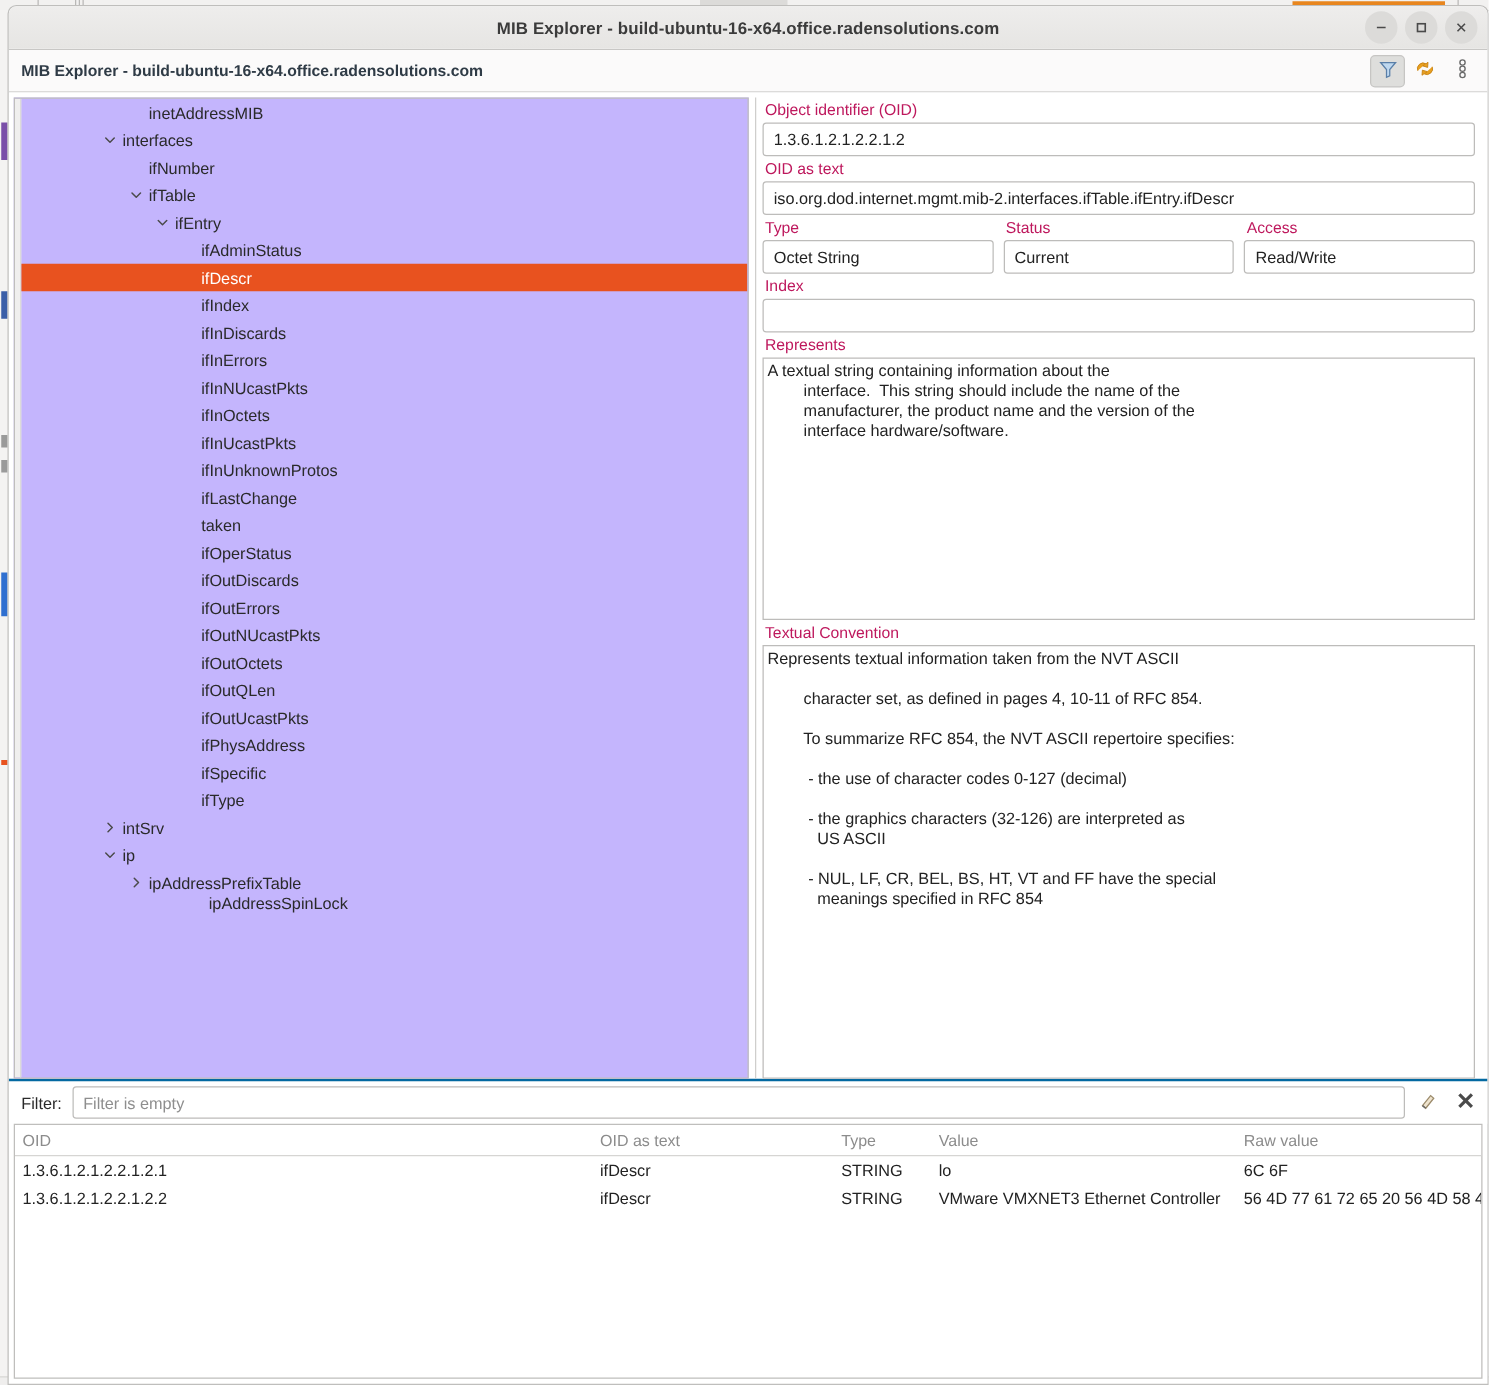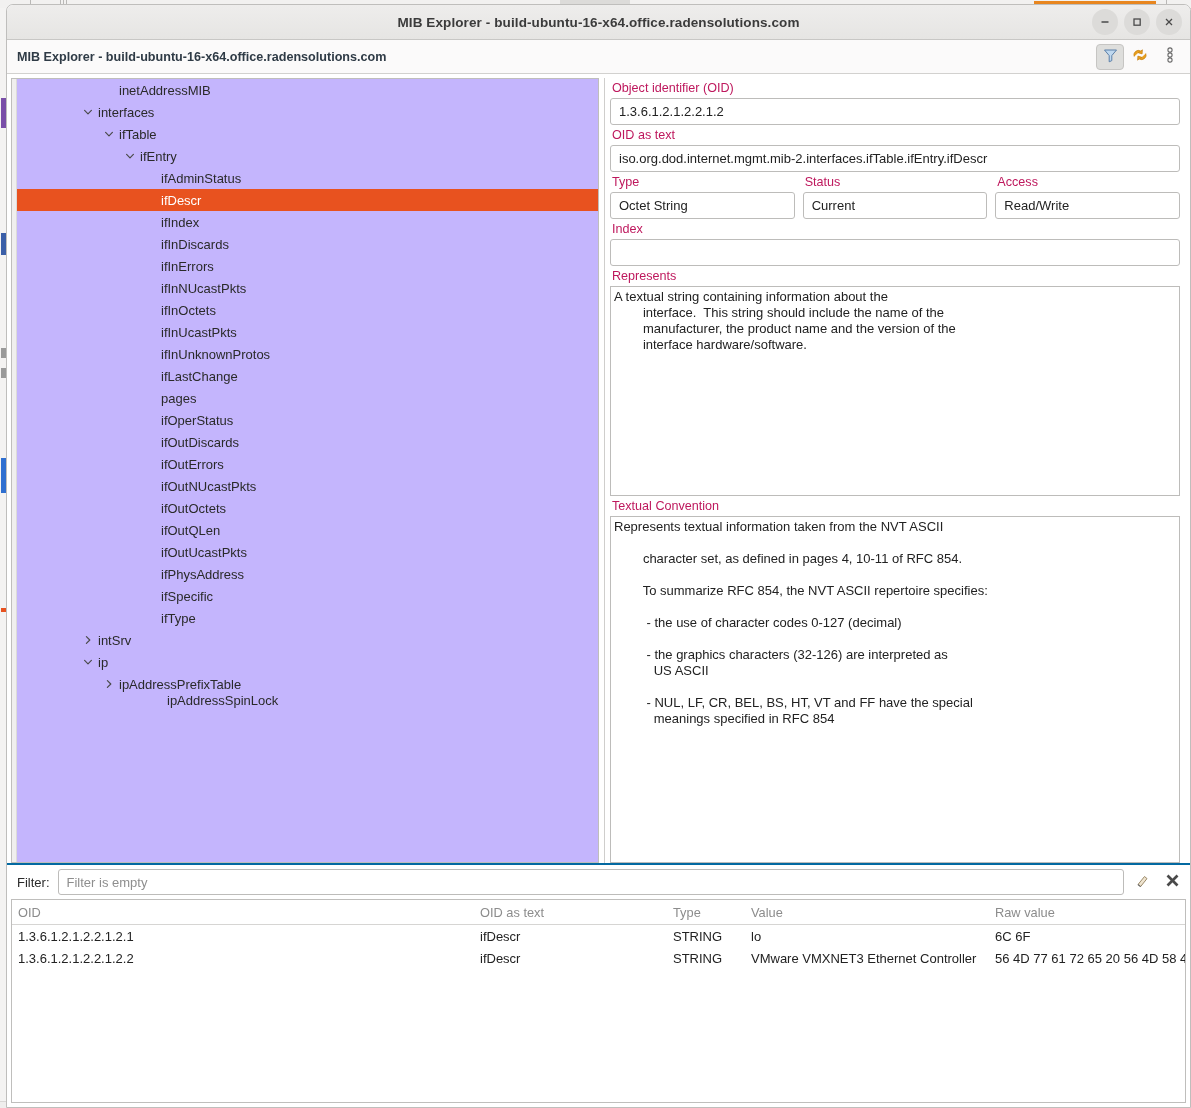--- a/index.html
+++ b/index.html
@@ -417,20 +417,25 @@
             <div style="width: 63px; flex: 0 0 auto;"></div>
             <div class="tw">
               <svg width="10" height="10" viewBox="0 0 10 10">
                 <path d="M1.6 3.4 L5 6.8 L8.4 3.4" fill="none" stroke="currentColor" stroke-width="1.2" stroke-linecap="round" stroke-linejoin="round"></path>
               </svg>
             </div>
             <div class="tlabel">interfaces</div>
           </div>
           <div class="tnode">
             <div style="width: 84px; flex: 0 0 auto;"></div>
+            <div class="tw"></div>
+            <div class="tlabel">ifNumber</div>
+          </div>
+          <div class="tnode">
+            <div style="width: 84px; flex: 0 0 auto;"></div>
             <div class="tw">
               <svg width="10" height="10" viewBox="0 0 10 10">
                 <path d="M1.6 3.4 L5 6.8 L8.4 3.4" fill="none" stroke="currentColor" stroke-width="1.2" stroke-linecap="round" stroke-linejoin="round"></path>
               </svg>
             </div>
             <div class="tlabel">ifTable</div>
           </div>
           <div class="tnode">
             <div style="width: 105px; flex: 0 0 auto;"></div>
             <div class="tw">
@@ -486,21 +491,21 @@
             <div class="tlabel">ifInUnknownProtos</div>
           </div>
           <div class="tnode">
             <div style="width: 126px; flex: 0 0 auto;"></div>
             <div class="tw"></div>
             <div class="tlabel">ifLastChange</div>
           </div>
           <div class="tnode">
             <div style="width: 126px; flex: 0 0 auto;"></div>
             <div class="tw"></div>
-            <div class="tlabel">pages</div>
+            <div class="tlabel">taken</div>
           </div>
           <div class="tnode">
             <div style="width: 126px; flex: 0 0 auto;"></div>
             <div class="tw"></div>
             <div class="tlabel">ifOperStatus</div>
           </div>
           <div class="tnode">
             <div style="width: 126px; flex: 0 0 auto;"></div>
             <div class="tw"></div>
             <div class="tlabel">ifOutDiscards</div>

